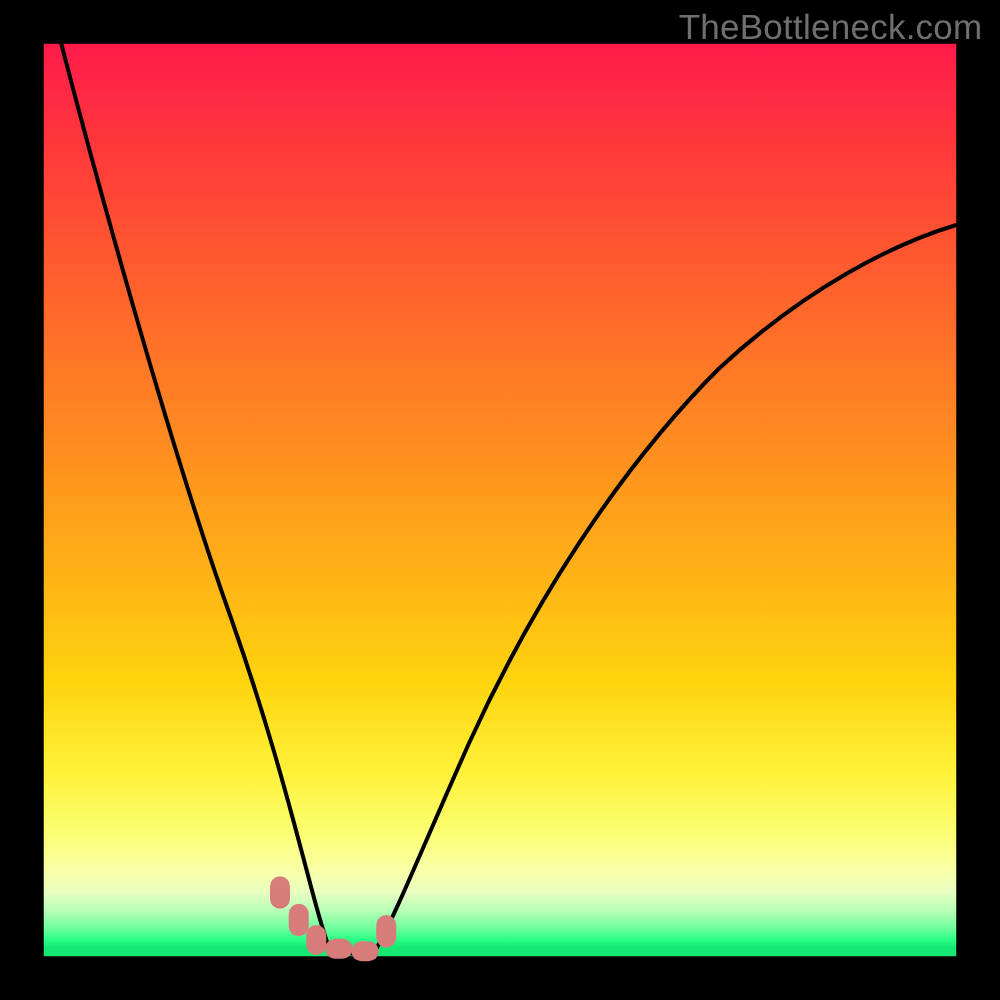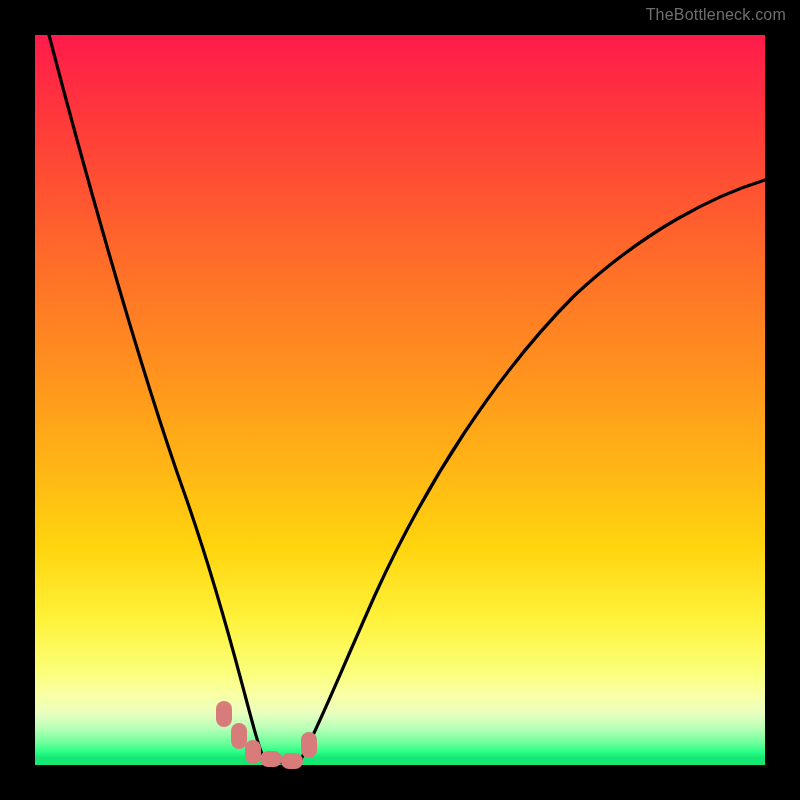--- a/index.html
+++ b/index.html
@@ -41,21 +41,21 @@
       #2aff86 98.2%,
       #16e874 99%,
       #16e874 100%
     );
   }
   .watermark {
     position: absolute;
     top: 6px;
     right: 14px;
     color: #6f6f6f;
-    font-size: 16px;
+    font-size: 28px;
     letter-spacing: 0.2px;
     font-weight: 400;
     user-select: none;
   }
   svg.curve {
     position: absolute;
     left: 0;
     top: 0;
     width: 730px;
     height: 730px;

